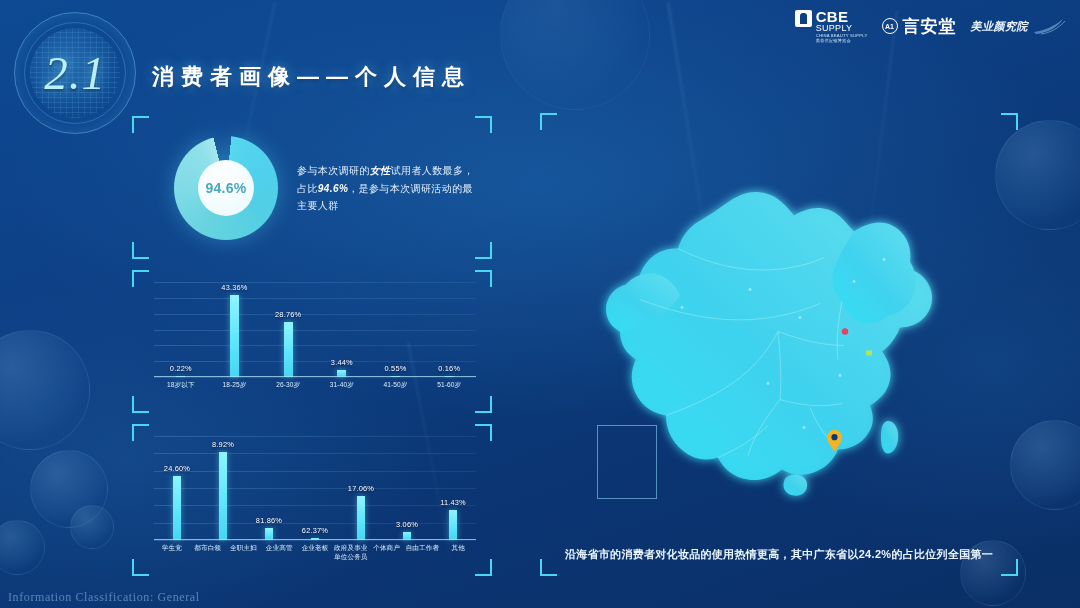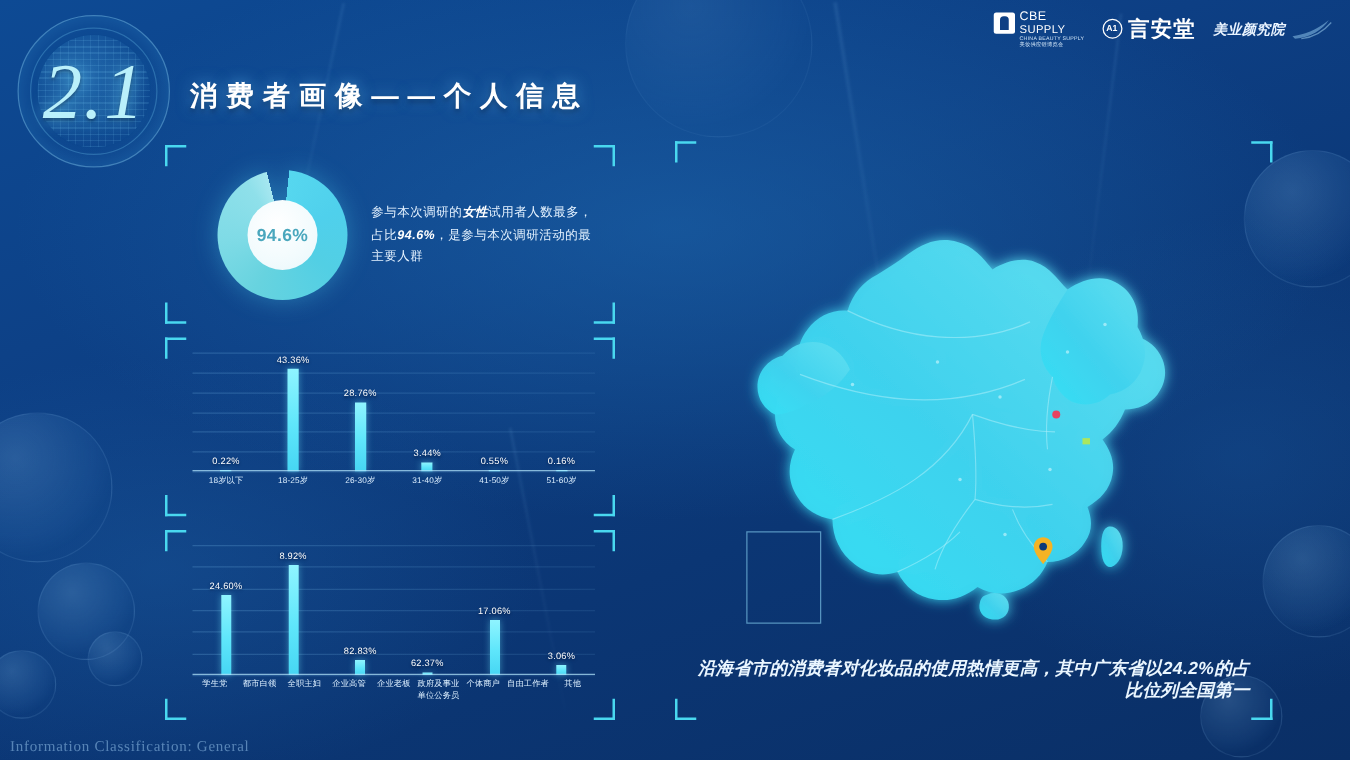--- a/index.html
+++ b/index.html
@@ -39,21 +39,21 @@
     position: absolute; inset: 16px; border-radius: 50%;
     background:
       repeating-linear-gradient(0deg, rgba(130,215,255,0.16) 0 1px, rgba(0,0,0,0) 1px 5px),
       repeating-linear-gradient(90deg, rgba(130,215,255,0.13) 0 1px, rgba(0,0,0,0) 1px 6px),
       radial-gradient(circle at 42% 38%, rgba(90,190,245,0.35), rgba(20,80,150,0.25) 70%);
     opacity: .85;
   }
   #emblem .num {
     position: absolute; inset: 0; display: flex; align-items: center; justify-content: center;
     font-family: "Liberation Serif", serif; font-style: italic;
-    font-size: 63px; color: #b9f0fb; letter-spacing: 1px;
+    font-size: 47px; color: #b9f0fb; letter-spacing: 1px;
     text-shadow: 0 0 14px rgba(120,230,255,0.75), 0 2px 3px rgba(0,20,50,0.6);
   }
 
   
   #headline {
     position: absolute; left: 152px; top: 62px;
     font-size: 22px; font-weight: bold; color: #ffffff;
     letter-spacing: 7px;
     text-shadow: 0 0 12px rgba(110,200,255,0.55), 0 2px 4px rgba(0,25,60,0.6);
     white-space: nowrap;
@@ -64,21 +64,21 @@
   .logo-cbe { display: flex; align-items: flex-start; gap: 4px; }
   .logo-cbe .mark {
     width: 17px; height: 17px; background: #ffffff; border-radius: 2px;
     position: relative; flex: none; margin-top: 1px;
   }
   .logo-cbe .mark::after {
     content: ""; position: absolute; left: 5px; top: 3px; width: 7px; height: 11px;
     background: #0d3f84; border-radius: 3px 3px 0 0;
   }
   .logo-cbe .txt { line-height: 1.02; }
-  .logo-cbe .t1 { font-size: 10px; font-weight: normal; color: #fff; letter-spacing: .3px; }
+  .logo-cbe .t1 { font-size: 15px; font-weight: bold; color: #fff; letter-spacing: .3px; }
   .logo-cbe .t2 { font-size: 9px; font-weight: normal; color: #fff; letter-spacing: .3px; }
   .logo-cbe .t3 { font-size: 4.2px; color: #cfe4f7; letter-spacing: .2px; margin-top: 1px; }
   .logo-cbe .t4 { font-size: 4.2px; color: #cfe4f7; letter-spacing: .2px; }
   .logo-yat { display: flex; align-items: center; gap: 5px; }
   .logo-yat .hex {
     width: 16px; height: 16px; border: 1.4px solid #ffffff; border-radius: 50%;
     display: flex; align-items: center; justify-content: center;
     font-size: 7px; color: #fff; font-weight: bold;
   }
   .logo-yat .name { font-size: 17px; font-weight: bold; color: #fff; letter-spacing: 1px; }
@@ -147,22 +147,22 @@
   
   #panel-map { left: 540px; top: 113px; width: 478px; height: 463px; }
   #map-area { position: absolute; left: 14px; top: 14px; right: 14px; bottom: 44px; }
   #china-svg { position: absolute; left: 0; top: 2px; width: 100%; height: 100%; }
   #pin { position: absolute; left: 60.5%; top: 74.5%; width: 17px; height: 23px; }
   #inset-box {
     position: absolute; left: 9.5%; top: 73.5%; width: 60px; height: 74px;
     border: 1px solid rgba(150,225,255,0.55);
   }
   #map-caption {
-    position: absolute; left: 18px; right: 18px; bottom: 14px; text-align: right;
-    font-size: 14px; font-style: italic; font-weight: bold; color: #eaf6ff; letter-spacing: .3px;
+    position: absolute; left: 18px; right: 18px; bottom: 14px; text-align: center;
+    font-size: 11px; font-weight: bold; color: #eaf6ff; letter-spacing: .3px;
   }
 
   
   #footer {
     position: absolute; left: 8px; bottom: 3px;
     font-family: "Liberation Serif", serif;
     font-size: 12px; color: rgba(150,195,235,0.55); letter-spacing: .6px;
   }
 </style>
 </head>
@@ -307,34 +307,38 @@
       <div class="bars">
           <div class="bcol">
             <div class="bval" style="bottom: calc(61.5% + 3px);">24.60%</div>
             <div class="bar" style="height: 61.5%; width: 8px;"></div>
           </div>
           <div class="bcol">
             <div class="bval" style="bottom: calc(84.75% + 3px);">8.92%</div>
             <div class="bar" style="height: 84.75%; width: 8px;"></div>
           </div>
           <div class="bcol">
-            <div class="bval" style="bottom: calc(11.625% + 3px);">82.83%</div>
+            <div class="bval" style="bottom: calc(11.625% + 3px);">81.86%</div>
             <div class="bar" style="height: 11.625%; width: 8px;"></div>
           </div>
           <div class="bcol">
             <div class="bval" style="bottom: calc(1.775% + 3px);">62.37%</div>
             <div class="bar" style="height: 1.775%; width: 8px;"></div>
           </div>
           <div class="bcol">
             <div class="bval" style="bottom: calc(42.65% + 3px);">17.06%</div>
             <div class="bar" style="height: 42.65%; width: 8px;"></div>
           </div>
           <div class="bcol">
             <div class="bval" style="bottom: calc(7.65% + 3px);">3.06%</div>
             <div class="bar" style="height: 7.65%; width: 8px;"></div>
+          </div>
+          <div class="bcol">
+            <div class="bval" style="bottom: calc(28.575% + 3px);">11.43%</div>
+            <div class="bar" style="height: 28.575%; width: 8px;"></div>
           </div>
         </div>
       <div class="axis"></div>
       <div class="xlabels">
           <div class="xlab"><span>学生党</span></div>
           <div class="xlab"><span>都市白领</span></div>
           <div class="xlab"><span>全职主妇</span></div>
           <div class="xlab"><span>企业高管</span></div>
           <div class="xlab"><span>企业老板</span></div>
           <div class="xlab"><span>政府及事业</span><br><span>单位公务员</span></div>

